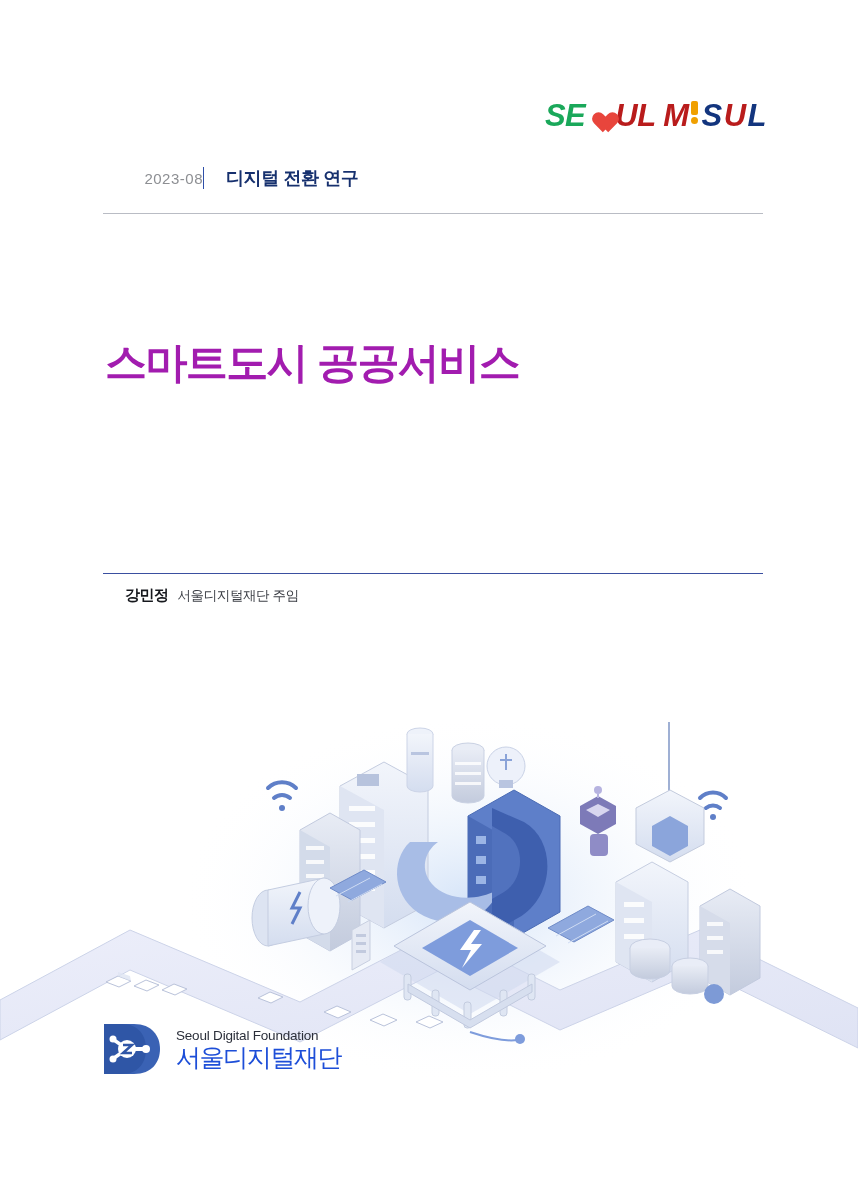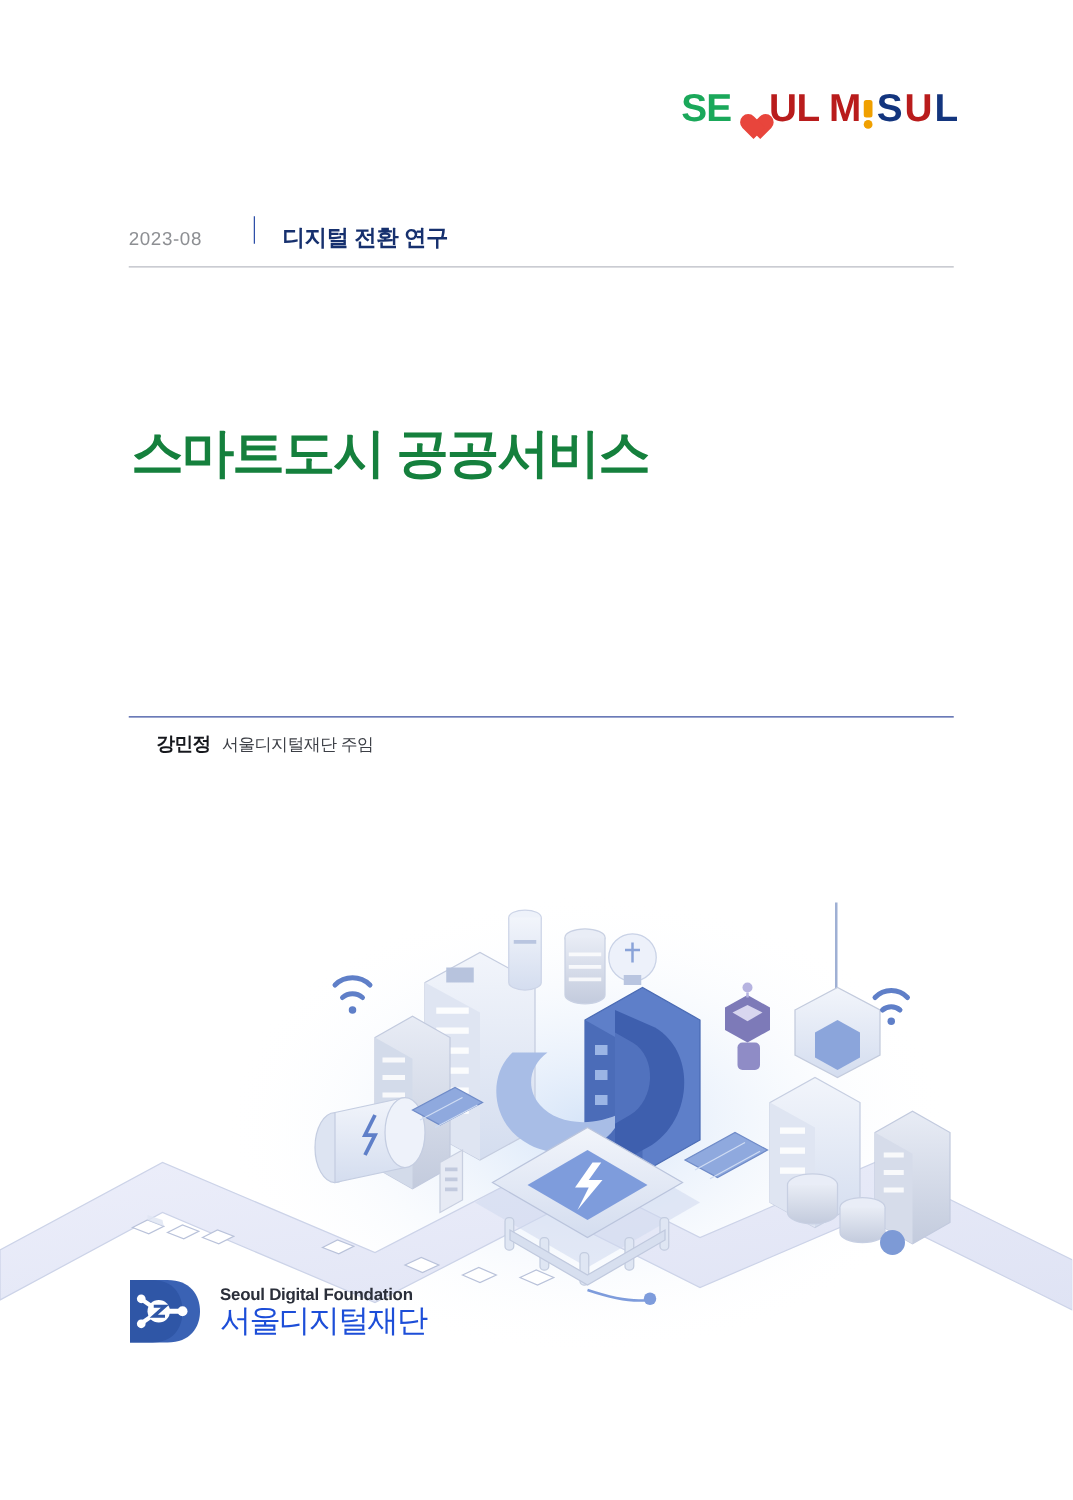--- a/index.html
+++ b/index.html
@@ -18,30 +18,31 @@
 
   .page {
     position: absolute;
     inset: 0;
     background: #ffffff;
   }
 
   
   .seoul-logo {
     position: absolute;
-    top: 71px;
+    top: 100px;
     right: 92px;
     display: flex;
-    align-items: flex-end;
+    align-items: flex-start;
     gap: 2px;
     font-family: "Liberation Sans", sans-serif;
     font-weight: bold;
     font-size: 31px;
     letter-spacing: -0.5px;
     line-height: 1;
+    font-style: italic;
   }
   .seoul-logo .c-green { color: #1aa85a; }
   .seoul-logo .c-blue  { color: #b91c1c; }
   .seoul-logo .c-dark  { color: #13357e; }
   .heart {
     display: inline-block;
     width: 24px;
     height: 23px;
     position: relative;
     margin: 0 1px;
@@ -82,62 +83,62 @@
 
   
   .meta-row {
     position: absolute;
     top: 166px;
     left: 103px;
     width: 660px;
     display: flex;
     align-items: baseline;
     gap: 0;
+    text-align: right;
   }
   .meta-year {
     font-size: 15px;
     color: #8d8f93;
     letter-spacing: 0.5px;
     font-weight: 500;
     width: 100px;
   }
   .meta-divider {
     width: 1px;
     height: 22px;
     background: #2e4fa8;
     margin-right: 22px;
     align-self: center;
   }
   .meta-series {
     font-size: 18px;
     font-weight: bold;
     color: #16306e;
     letter-spacing: -0.4px;
-    margin-top: 12px;
   }
   .rule-top {
     position: absolute;
     top: 213px;
     left: 103px;
     width: 660px;
     height: 1px;
     background: #b9bcc4;
   }
 
   
   .title-block {
     position: absolute;
     top: 335px;
     left: 105px;
     width: 680px;
   }
   .title-line {
     font-size: 42px;
     font-weight: bold;
-    color: #15803d;
+    color: #a21caf;
     letter-spacing: -1.6px;
     line-height: 1.34;
     white-space: nowrap;
   }
 
   
   .rule-authors {
     position: absolute;
     top: 573px;
     left: 103px;
@@ -192,21 +193,21 @@
   .found-mark {
     width: 66px;
     height: 66px;
     position: relative;
   }
   .found-text { display: flex; flex-direction: column; gap: 2px; }
   .found-en {
     font-size: 13.5px;
     color: #2b2f3a;
     letter-spacing: -0.2px;
-    font-weight: 700;
+    font-weight: 400;
   }
   .found-ko {
     font-size: 25px;
     font-weight: normal;
     color: #1d4ed8;
     letter-spacing: -1.4px;
     line-height: 1;
   }
 </style>
 </head>

